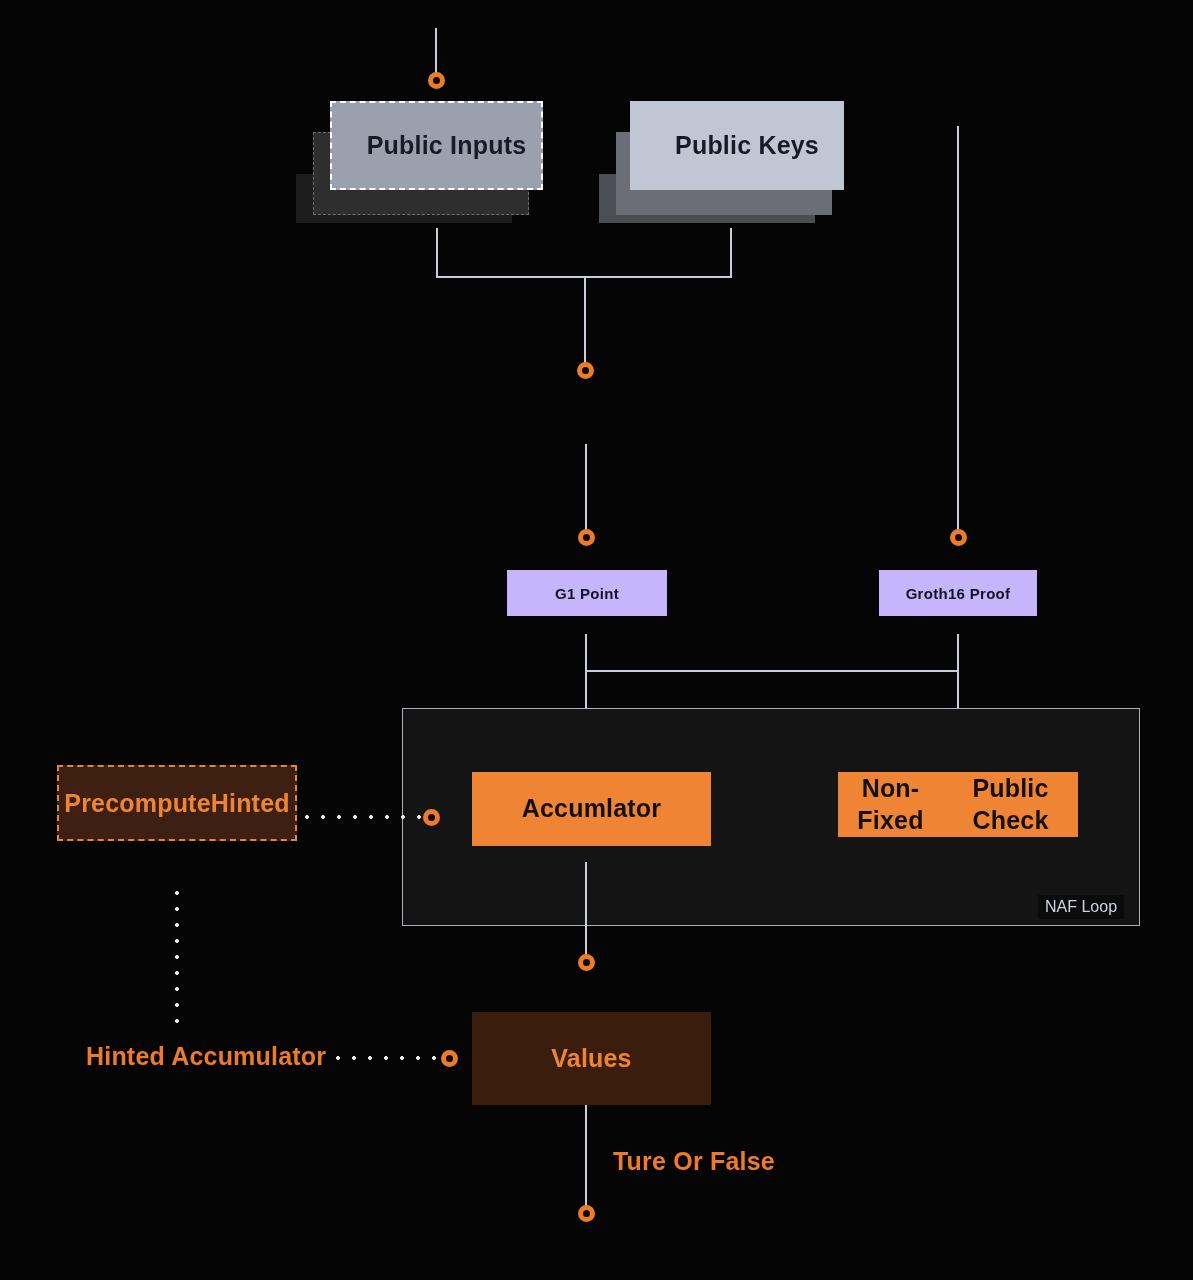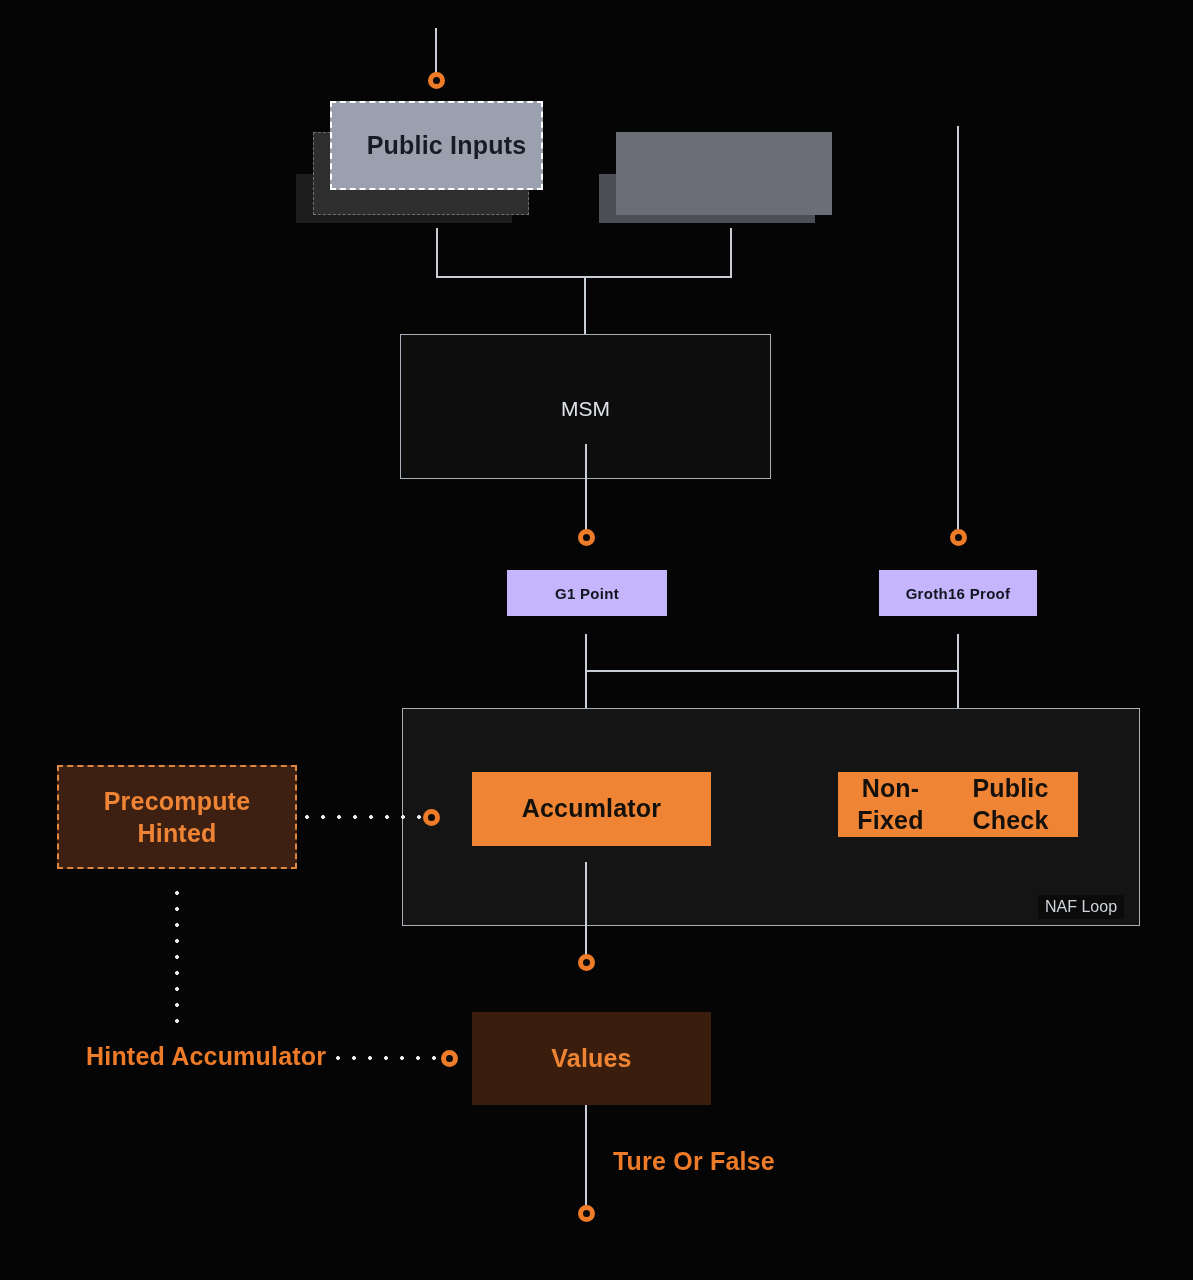--- a/index.html
+++ b/index.html
@@ -130,31 +130,31 @@
     <div class="layer" style="left:0px;top:73px;width:216px;height:49px;background:#1d1d1d;"></div>
     <div class="layer" style="left:17px;top:31px;width:216px;height:83px;background:#2e2e2e;border:1px dashed #6e6e6e;"></div>
     <div class="card-face" style="left:34px;top:0px;width:213px;height:89px;background:#9aa0ad;color:#161c26;font-size:25px;border:2px dashed #ffffff;">
       <span>Public Inputs</span>
     </div>
   </div>
 
   <div class="stack" style="left:599px;top:101px;width:250px;height:124px;">
     <div class="layer" style="left:0px;top:73px;width:216px;height:49px;background:#4c4e55;"></div>
     <div class="layer" style="left:17px;top:31px;width:216px;height:83px;background:#6b6e77;"></div>
+    <div class="card-face" style="left:31px;top:0px;width:214px;height:89px;background:#c0c6d4;color:#161c26;font-size:25px;">
+      <span>Public Keys</span>
+    </div>
   </div>
 
   <div class="abs vline" style="left:436px;top:228px;height:50px;"></div>
   <div class="abs vline" style="left:730px;top:228px;height:50px;"></div>
   <div class="abs hline" style="left:436px;top:276px;width:296px;"></div>
   <div class="abs vline" style="left:584px;top:276px;height:92px;"></div>
   <div class="abs dot" style="left:577px;top:362px;"></div>
 
-  <div class="panel" style="left:400px;top:334px;width:371px;height:145px;">
-    <div class="panel-title" style="top:62px;left:0;">MSM</div>
-  </div>
 
   <div class="abs vline" style="left:585px;top:444px;height:96px;"></div>
   <div class="abs dot" style="left:578px;top:529px;"></div>
 
   <div class="abs vline" style="left:957px;top:126px;height:414px;"></div>
   <div class="abs dot" style="left:950px;top:529px;"></div>
 
   <div class="chip" style="left:507px;top:570px;width:160px;height:46px;">
     <span>G1 Point</span>
   </div>
@@ -174,21 +174,21 @@
 
   <div class="op-orange" style="left:472px;top:772px;width:239px;height:74px;">
     <span>Accumlator</span>
   </div>
 
   <div class="op-orange" style="left:838px;top:772px;width:240px;height:65px;flex-direction:row;">
     <span>Non-Fixed</span>
     <span>Public Check</span>
   </div>
 
-  <div class="op-brown-dashed" style="left:57px;top:765px;width:240px;height:104px;flex-direction:column;">
+  <div class="op-brown-dashed" style="left:57px;top:765px;width:240px;height:76px;flex-direction:row;">
     <span>Precompute</span>
     <span>Hinted</span>
   </div>
 
   <div class="abs dotline-h" style="left:299px;top:815px;width:126px;"></div>
   <div class="abs dot" style="left:423px;top:809px;"></div>
 
   <div class="abs dotline-v" style="left:175px;top:885px;height:148px;"></div>
 
   <div class="abs vline" style="left:585px;top:862px;height:102px;"></div>

